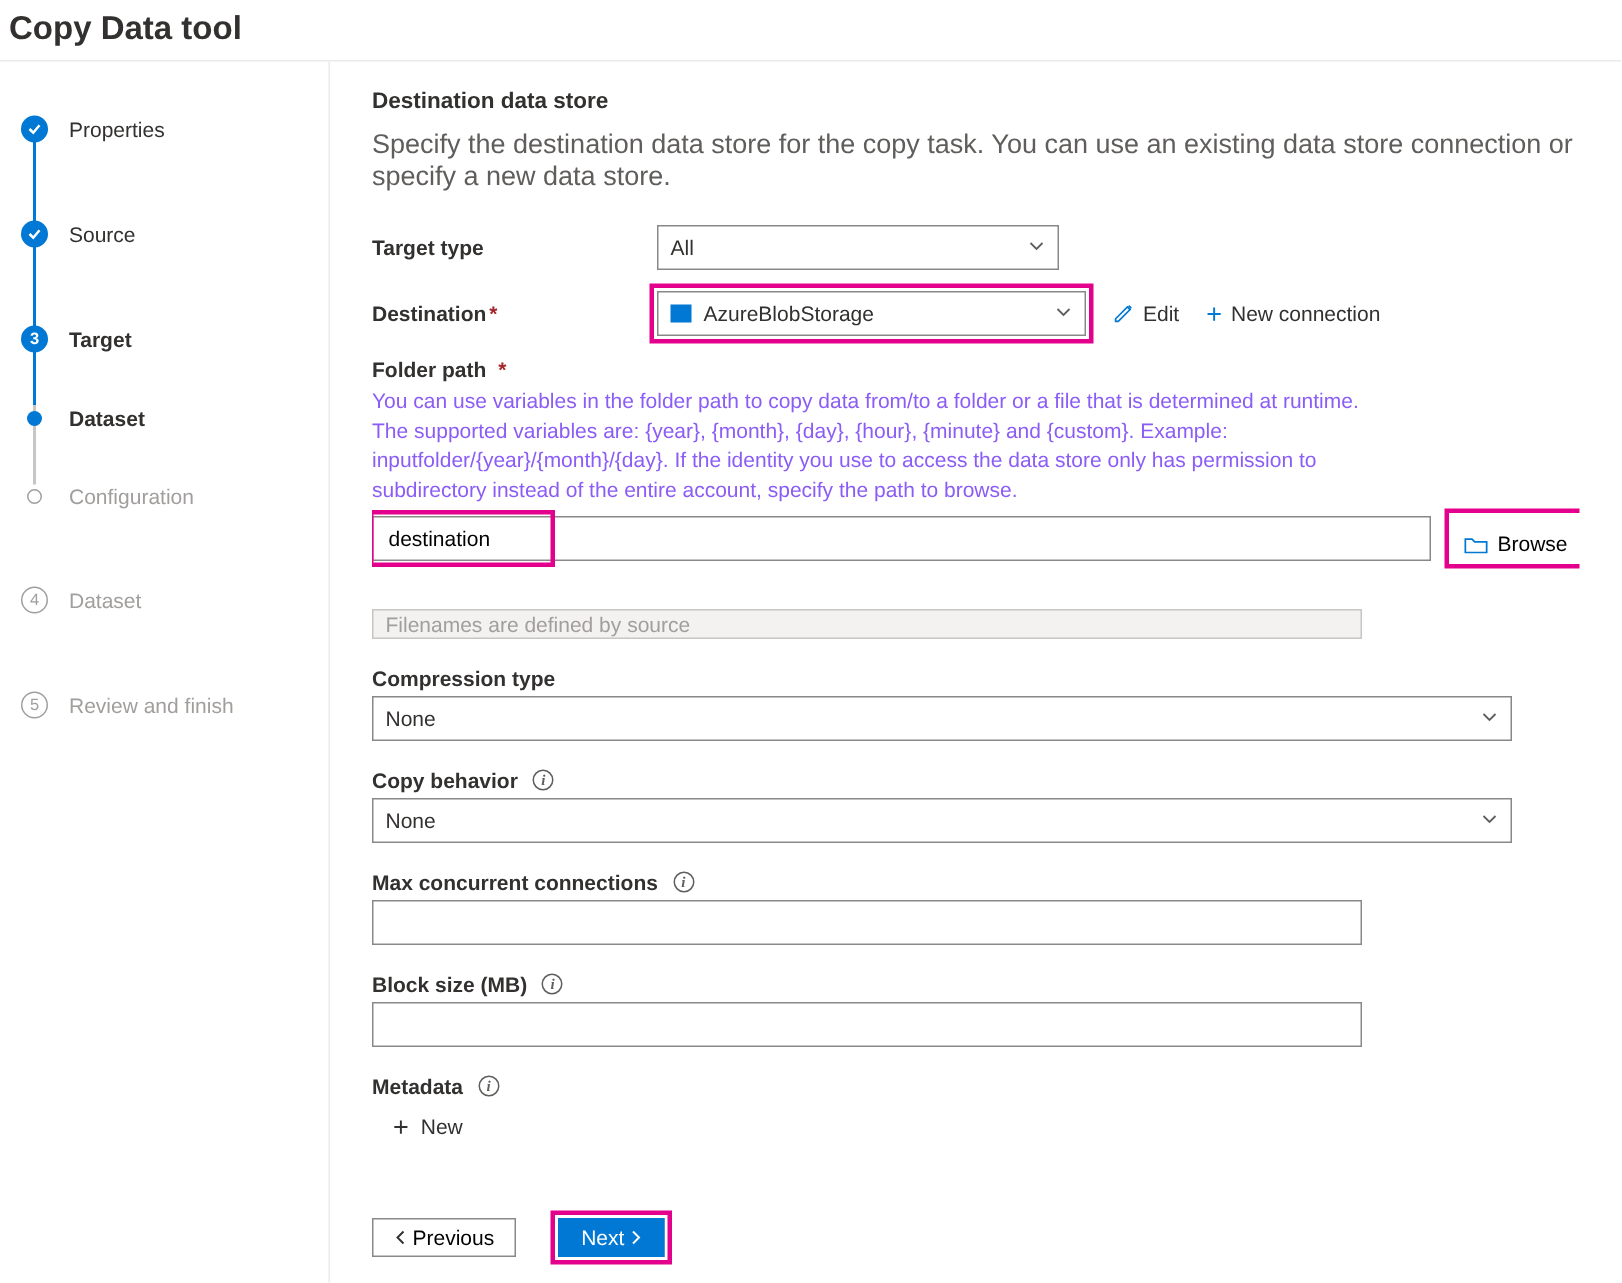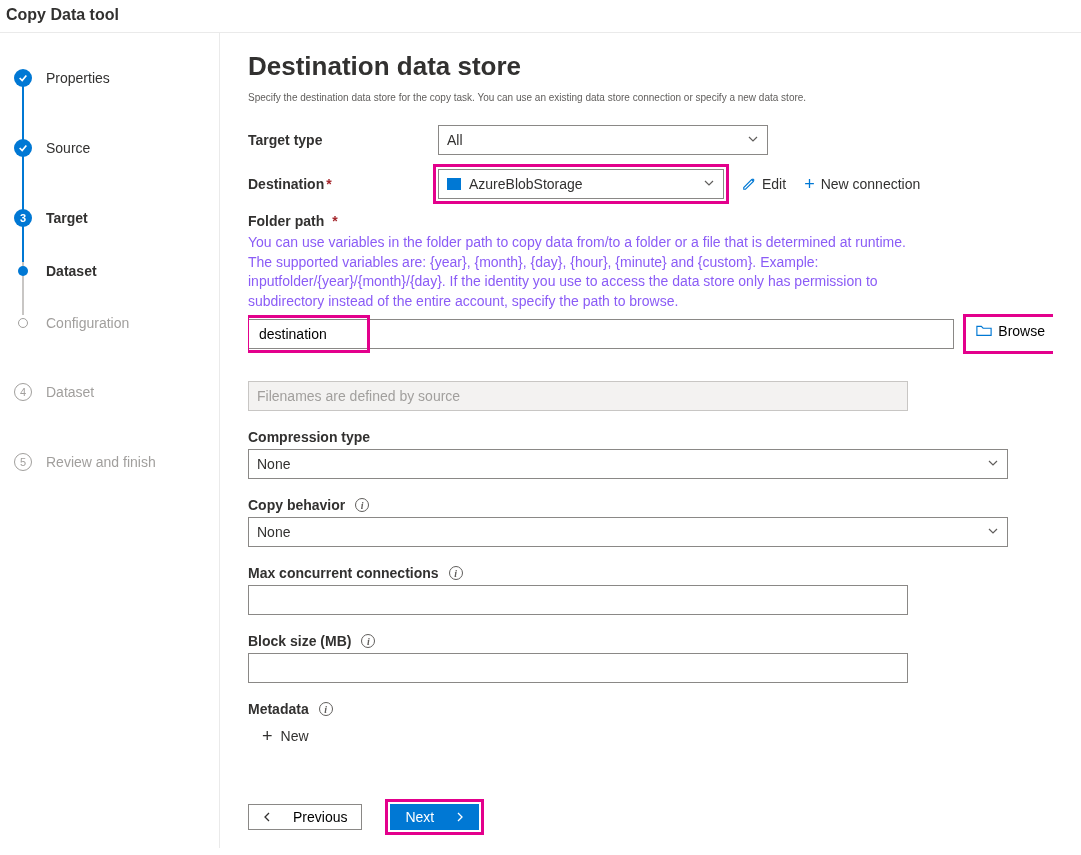--- a/index.html
+++ b/index.html
@@ -9,21 +9,21 @@
     font-size: 14px;
     color: #323130;
     background: #fff;
     width: 1081px;
     height: 855px;
     overflow: hidden;
   }
   .app-header {
     padding: 6px 6px 8px 6px;
     border-bottom: 1px solid #eaeaea;
-    font-size: 16px;
+    font-size: 22px;
     font-weight: 600;
   }
   .layout {
     display: flex;
     height: calc(100% - 40px);
   }
   .sidebar {
     width: 220px;
     border-right: 1px solid #eaeaea;
     padding: 26px 0 0 0;
@@ -71,22 +71,22 @@
   .step-gap { height: 32px; }
 
   .main {
     flex: 1;
     padding: 18px 28px 0 28px;
     position: relative;
     display: flex;
     flex-direction: column;
   }
   .content { flex: 1; overflow: auto; }
-  h1.page-title { font-size: 26px; font-weight: 600; margin: 0 0 10px 0; }
-  .desc { color: #605e5c; margin-bottom: 22px; font-size: 10px;}
+  h1.page-title { font-size: 15px; font-weight: 600; margin: 0 0 10px 0; }
+  .desc { color: #605e5c; margin-bottom: 22px; font-size: 18px;}
   .form-row {
     display: flex;
     align-items: center;
     margin-bottom: 14px;
   }
   .form-row .row-label {
     width: 190px;
     font-weight: 600;
     flex-shrink: 0;
   }
@@ -101,21 +101,21 @@
     background: #fff;
     font-size: 14px;
   }
   .select { cursor: pointer; }
   .select .chev { color: #605e5c; }
   .input { width: 100%; }
   input.txt {
     border: none; outline: none; width: 100%; font-size: 14px; font-family: inherit;
     height: 26px; background: transparent;
   }
-  .target-select { width: 330px; }
+  .target-select { width: 268px; }
   .conn-box { width: 286px; position: relative;}
   .conn-select {
     border: 1px solid #8a8886;
     height: 30px;
     padding: 0 8px;
     display: flex;
     align-items: center;
     justify-content: space-between;
     background: #fff;
   }
@@ -135,47 +135,47 @@
   .plus { font-size: 18px; font-weight: 400; line-height: 1;}
   .section-label { font-weight: 600; margin-bottom: 4px; display:flex; align-items:center; gap:6px;}
   .help-text { color: #8b5cf6; margin-bottom: 8px; max-width: 660px; line-height: 1.4;}
   .folder-row { display:flex; align-items:stretch; gap: 14px; margin-bottom: 32px;}
   .folder-input-wrap { flex: 1; }
   .folder-input {
     border: 1px solid #8a8886; height: 30px; padding: 0 8px;
     display:flex; align-items:center;
   }
   .browse-btn {
-    display:flex; align-items:flex-start; gap:6px;
+    display:flex; align-items:flex-end; gap:6px;
     border: none; background: none; cursor: pointer; font-size: 14px; font-family: inherit;
     padding: 4px 8px;
   }
   .field-block { margin-bottom: 18px; }
-  .disabled-input { background: #f3f2f1; color: #a19f9d; border: 1px solid #c8c6c4; height: 30px; padding: 0 8px; display:flex; align-items:center;}
+  .disabled-input { background: #f3f2f1; color: #a19f9d; border: 1px solid #c8c6c4; height: 20px; padding: 0 8px; display:flex; align-items:center;}
   .wide-select { width: 760px; }
   .info-icon {
     width: 14px; height: 14px; border: 1px solid #605e5c; border-radius: 50%;
     display:inline-flex; align-items:center; justify-content:center;
     font-size: 10px; color: #605e5c; font-style: italic; font-family: serif;
     margin-left: 4px;
   }
   .new-btn { display:inline-flex; align-items:center; gap:8px; margin-left: 14px; margin-top: 6px; cursor:pointer;}
 
   .footer {
     border-top: 0px solid #eaeaea;
     padding: 16px 0 18px 0;
     display: flex;
     gap: 28px;
   }
   .btn {
     height: 25px;
     padding: 12px 14px;
     display: inline-flex;
     align-items: center;
-    gap: 22px;
+    gap: 4px;
     font-size: 14px;
     cursor: pointer;
     font-family: inherit;
   }
   .btn.secondary { background: #fff; border: 1px solid #8a8886; }
   .btn.primary { background: #0078d4; color: #fff; border: 1px solid #0078d4; }
   .dest-hl { outline: 3px solid #e3008c; outline-offset: -3px; position: absolute; pointer-events: none;}
 </style>
 </head>
 <body>

